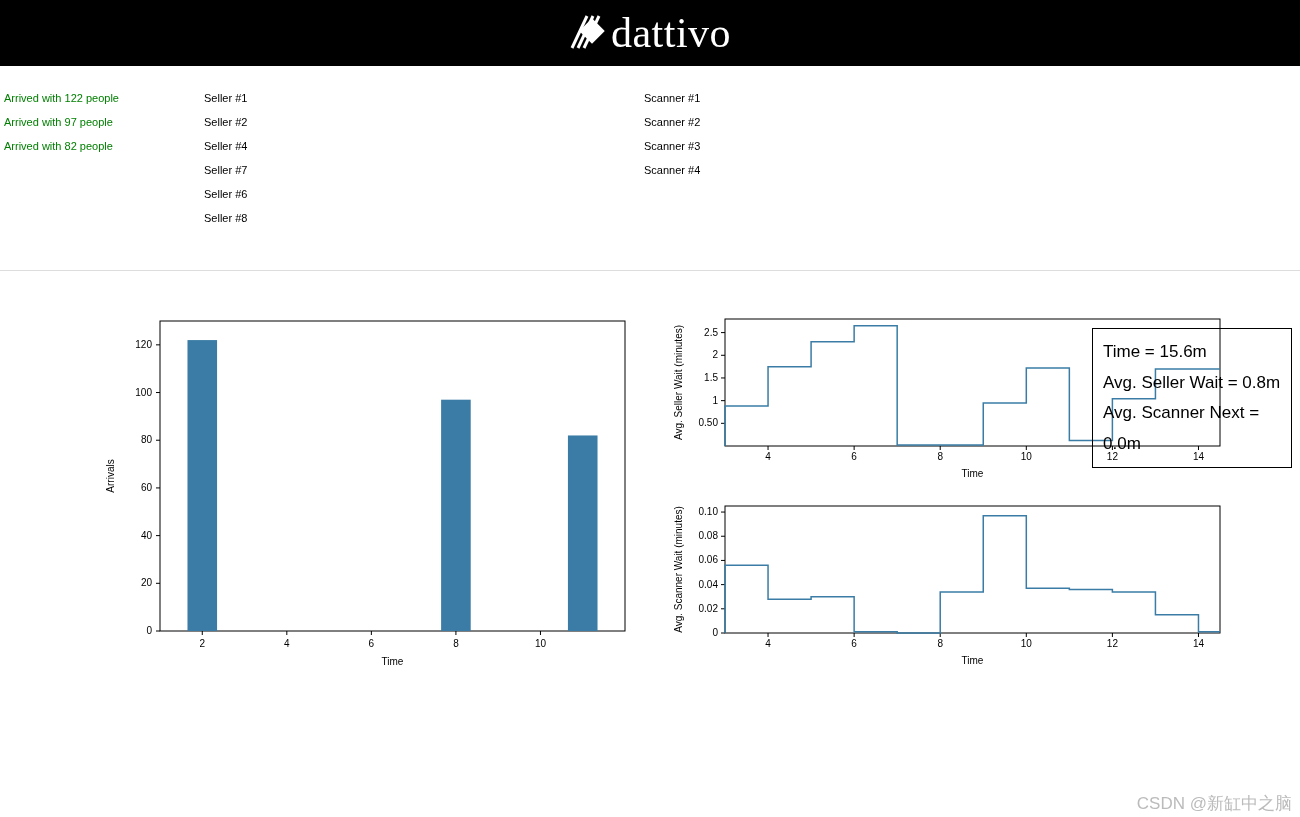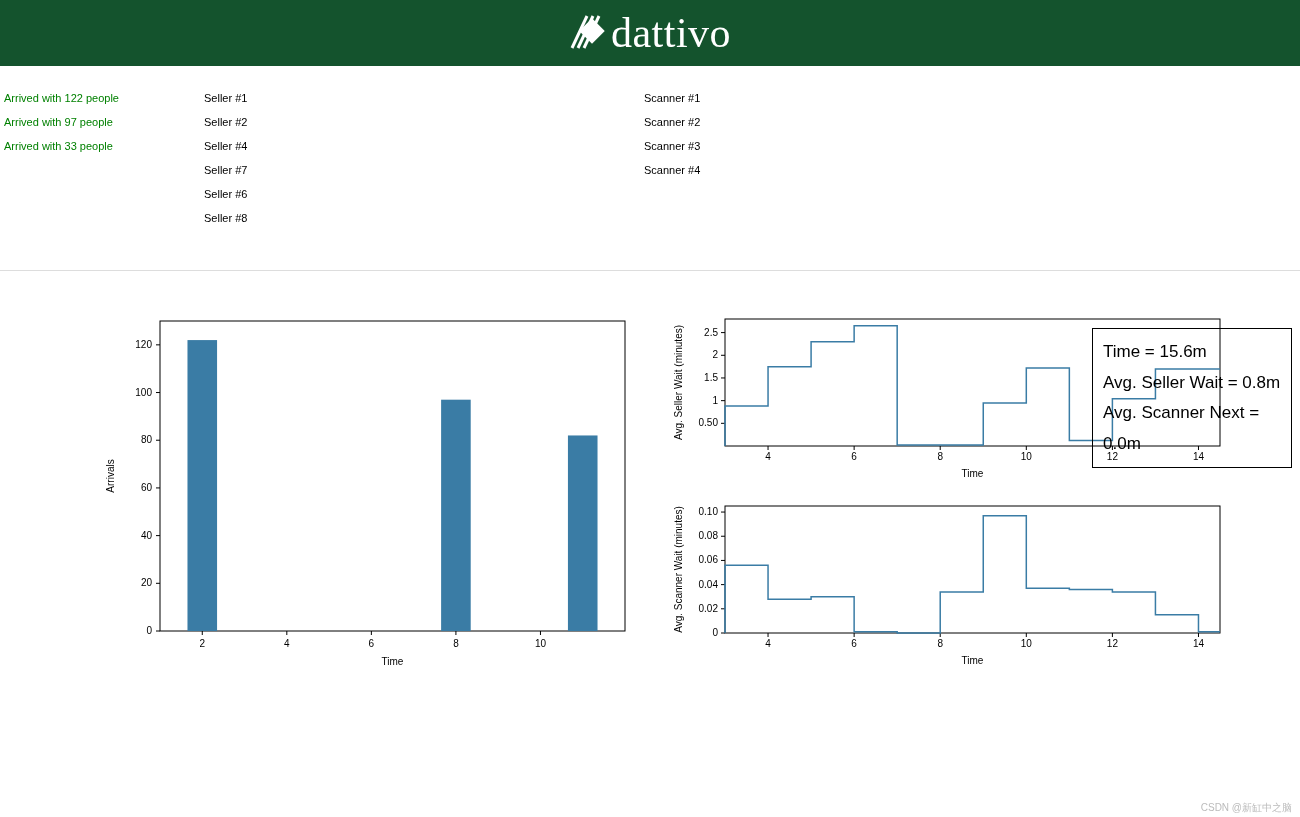--- a/index.html
+++ b/index.html
@@ -1,37 +1,37 @@
 <!DOCTYPE html>
 <html><head>
 <meta charset="utf-8">
 <style>
   html,body{margin:0;padding:0;font-family:Arial,Helvetica,sans-serif;font-size:11px;background:#fff;color:#000}
-  .header{background:#14532d;color:#fff;height:66px;display:flex;align-items:center;justify-content:center}
+  .header{background:#000000;color:#fff;height:66px;display:flex;align-items:center;justify-content:center}
   .logo{display:flex;align-items:center;gap:6px}
   .logo-text{font-family:Georgia,'Times New Roman',serif;font-size:42px;font-weight:400;letter-spacing:0.5px}
   .content-top{display:flex;padding:20px 4px 10px 4px}
   .col{margin-right:40px}
   .col-buses{width:130px}
   .col-arrived{width:160px;color:#008000}
   .col-sellers{width:400px}
   .col-scanners{width:200px}
   .row-line{padding:6px 0}
   .divider{border-top:1px solid #ddd;margin-top:30px}
   .stats-box{position:absolute;right:8px;top:328px;border:1px solid #000;padding:8px 10px;font-size:17px;line-height:1.8;width:178px}
   .charts{display:flex;padding:40px 60px 10px 100px;gap:30px}
   .chart-bar-wrap{flex:0 0 540px}
   .chart-right-wrap{flex:1;display:flex;flex-direction:column;gap:15px}
   svg{font-family:Arial,Helvetica,sans-serif}
   .axis-line{stroke:#000;stroke-width:1;fill:none}
   .tick-text{font-size:10px}
   .axis-label{font-size:10px}
   .data-line{stroke:#3a7ca5;stroke-width:1.5;fill:none}
   .bar{fill:#3a7ca5}
-  .watermark{position:absolute;right:8px;bottom:2px;font-size:10px;color:#bbb;font-family:sans-serif}
+  .watermark{position:absolute;right:8px;bottom:2px;font-size:17px;color:#bbb;font-family:sans-serif}
 </style>
 </head>
 <body>
 
 <div class="header">
   <div class="logo">
     <svg width="36" height="46" viewBox="0 0 36 46">
       <g stroke="#fff" stroke-width="3" fill="none">
         <line x1="3" y1="38" x2="18" y2="6"></line>
         <line x1="9" y1="38" x2="24" y2="6"></line>
@@ -40,21 +40,21 @@
       <rect x="14" y="12" width="18" height="18" transform="rotate(45 23 21)" fill="#fff"></rect>
     </svg>
     <span class="logo-text">dattivo</span>
   </div>
 </div>
 
 <div class="content-top">
   <div class="col col-arrived">
     <div class="row-line">Arrived with 122 people</div>
     <div class="row-line">Arrived with 97 people</div>
-    <div class="row-line">Arrived with 33 people</div>
+    <div class="row-line">Arrived with 82 people</div>
   </div>
   <div class="col col-sellers">
     <div class="row-line">Seller #1</div>
     <div class="row-line">Seller #2</div>
     <div class="row-line">Seller #4</div>
     <div class="row-line">Seller #7</div>
     <div class="row-line">Seller #6</div>
     <div class="row-line">Seller #8</div>
   </div>
   <div class="col col-scanners">

